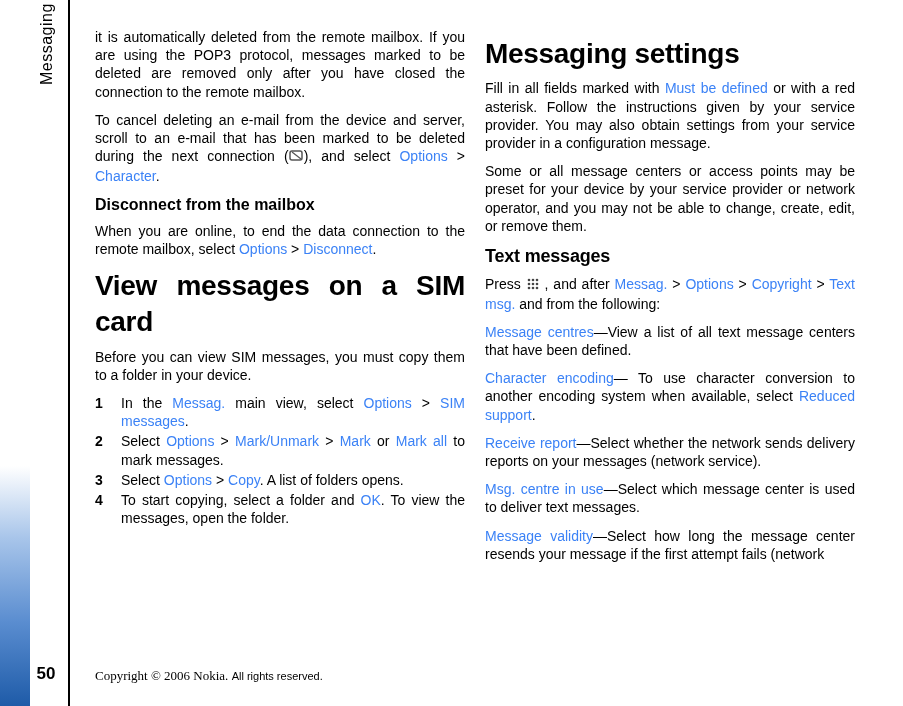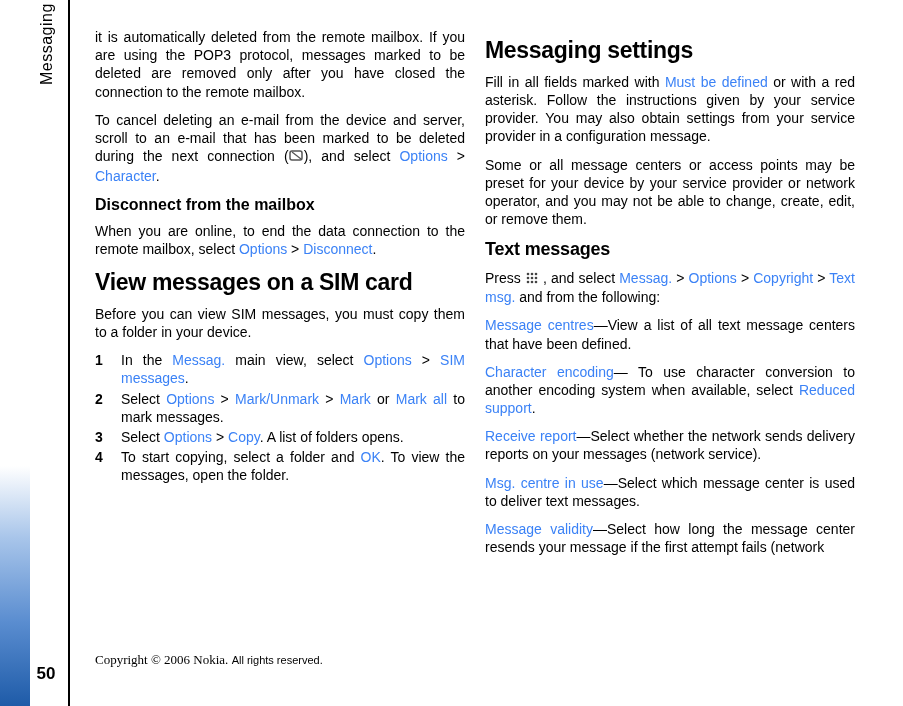--- a/index.html
+++ b/index.html
@@ -56,21 +56,21 @@
     display: flex;
     gap: 20px;
   }
   .col {
     width: 370px;
     line-height: 1.3;
     text-align: justify;
   }
   p { margin-bottom: 10px; }
   h1 {
-    font-size: 23px;
+    font-size: 28px;
     font-weight: bold;
     margin: 8px 0 7px 0;
     letter-spacing: -0.3px;
   }
   h2 {
     font-size: 18px;
     font-weight: bold;
     margin: 10px 0 7px 0;
     letter-spacing: -0.2px;
   }
@@ -87,21 +87,21 @@
     display: inline-block;
     vertical-align: middle;
   }
   .icon-menu {
     display: inline-block;
     vertical-align: middle;
   }
   .copyright {
     position: absolute;
     left: 95px;
-    bottom: 38px;
+    bottom: 22px;
     font-size: 13px;
   }
   .copyright .cr-main { font-family: Georgia, serif; }
   .copyright .cr-tail { font-size: 11px; }
 </style>
 </head>
 <body>
 
 <div class="sidebar">
   <div class="gradient-bar"></div>
@@ -162,21 +162,21 @@
       <span>Press </span><span class="icon-menu"><svg width="14" height="13" viewBox="0 0 14 13">
             <circle cx="3" cy="3" r="1.3" fill="#444"></circle>
             <circle cx="7" cy="3" r="1.3" fill="#444"></circle>
             <circle cx="11" cy="3" r="1.3" fill="#444"></circle>
             <circle cx="3" cy="7" r="1.3" fill="#444"></circle>
             <circle cx="7" cy="7" r="1.3" fill="#444"></circle>
             <circle cx="11" cy="7" r="1.3" fill="#444"></circle>
             <circle cx="3" cy="11" r="1.3" fill="#444"></circle>
             <circle cx="7" cy="11" r="1.3" fill="#444"></circle>
             <circle cx="11" cy="11" r="1.3" fill="#444"></circle>
-          </svg></span><span> , and select </span><span class="link">Messag.</span><span> &gt; </span><span class="link">Options</span><span> &gt; </span><span class="link">Copyright</span><span> &gt; </span><span class="link">Text msg.</span><span> and from the following:</span>
+          </svg></span><span> , and after </span><span class="link">Messag.</span><span> &gt; </span><span class="link">Options</span><span> &gt; </span><span class="link">Copyright</span><span> &gt; </span><span class="link">Text msg.</span><span> and from the following:</span>
     </p>
 
     <p>
       <span class="link">Message centres</span><span>—View a list of all text message centers that have been defined.</span>
     </p>
 
     <p>
       <span class="link">Character encoding</span><span>— To use character conversion to another encoding system when available, select </span><span class="link">Reduced support</span><span>.</span>
     </p>
 

